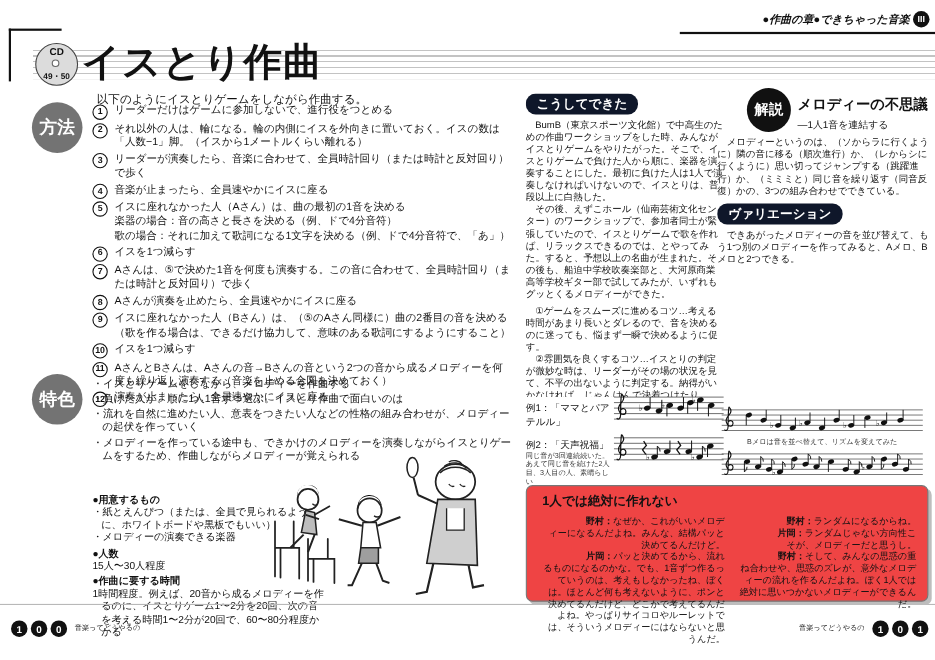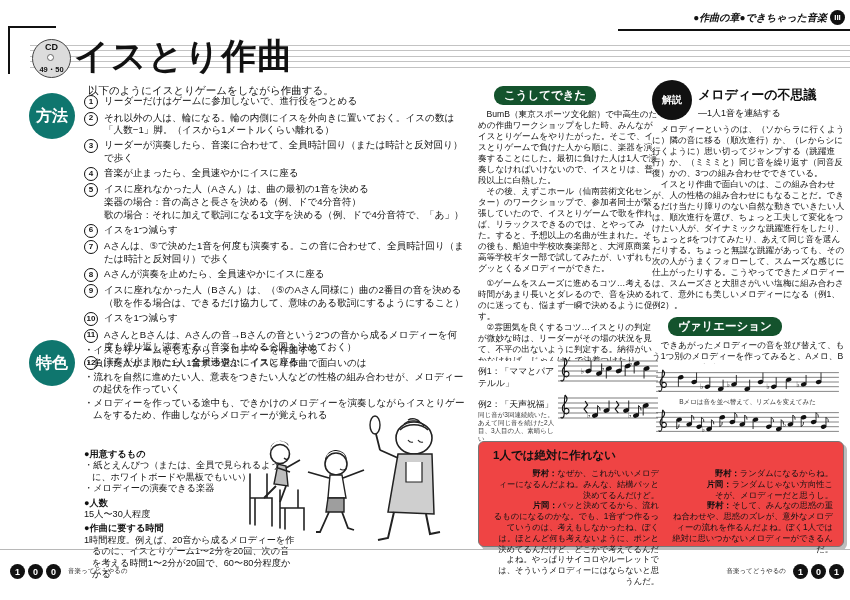--- a/index.html
+++ b/index.html
@@ -14,21 +14,21 @@
   .cd-badge{position:absolute;left:32px;top:39px;width:37px;height:37px;border-radius:50%;
             background:#dcdcdc;border:1.5px solid #444;text-align:center;}
   .cd-badge:before{content:"";position:absolute;left:14px;top:14px;width:7px;height:7px;border-radius:50%;
             background:#fff;border:1px solid #666;box-sizing:border-box;}
   .cd-top{position:absolute;top:2px;left:0;right:0;font-size:9px;font-weight:bold;}
   .cd-bot{position:absolute;bottom:2px;left:0;right:0;font-size:7.5px;font-weight:bold;}
   
   .page-title{position:absolute;left:74px;top:33px;font-size:35px;font-weight:bold;letter-spacing:1px;margin:0;}
   .intro{position:absolute;left:88px;top:84px;font-size:10.5px;}
   
-  .badge-circle{position:absolute;width:46px;height:46px;border-radius:50%;background:#0f766e;color:#fff;
+  .badge-circle{position:absolute;width:46px;height:46px;border-radius:50%;background:#737373;color:#fff;
                 display:flex;align-items:center;justify-content:center;font-weight:bold;font-size:16px;}
   .b-method{left:29px;top:93px;}
   .b-feature{left:29px;top:340px;}
   
   #method-steps{position:absolute;left:84px;top:95px;width:382px;font-size:9.6px;line-height:12.6px;}
   .step{display:flex;margin-bottom:2.5px;}
   .cnum{flex:0 0 12px;height:12px;border:1px solid #111;border-radius:50%;font-size:8px;font-weight:bold;
         display:flex;align-items:center;justify-content:center;margin:0 6px 0 0;}
   .stext{white-space:pre-line;}
   
@@ -47,29 +47,29 @@
   .pg-digit{width:15px;height:15px;border-radius:50%;background:#111;color:#fff;font-size:9px;font-weight:bold;
             display:flex;align-items:center;justify-content:center;}
   .pg-label{font-size:6.5px;color:#222;margin:0 4px;}
   
   .chapter-header{position:absolute;right:5px;top:10px;display:flex;align-items:center;gap:3px;}
   .chapter-label{font-size:10px;font-weight:bold;font-style:italic;}
   .vol-badge{width:15px;height:15px;border-radius:50%;background:#111;color:#fff;font-size:8px;font-weight:bold;
              display:flex;align-items:center;justify-content:center;}
   .header-rule{position:absolute;left:618px;top:29px;right:0;height:2px;background:#111;}
   
-  .badge-pill{display:inline-block;background:#14532d;color:#fff;border-radius:9px;padding:2px 10px;
-              font-weight:bold;font-size:11.5px;margin-left:16px;}
+  .badge-pill{display:inline-block;background:#0f172a;color:#fff;border-radius:9px;padding:2px 10px;
+              font-weight:bold;font-size:11.5px;}
   #colA{position:absolute;left:478px;top:85px;width:181px;height:276px;overflow:hidden;}
   #colB{position:absolute;left:652px;top:80px;width:194px;height:284px;overflow:hidden;}
   .body{font-size:8.6px;line-height:11px;margin:4px 0 0 0;}
   .body p{margin:0;text-indent:1em;}
   .kaisetsu-head{display:flex;align-items:flex-start;gap:6px;}
   .badge-circle-sm{flex:0 0 40px;width:40px;height:40px;border-radius:50%;background:#111;color:#fff;
-                   display:flex;align-items:center;justify-content:center;font-weight:bold;font-size:10px;}
+                   display:flex;align-items:center;justify-content:center;font-weight:bold;font-size:13px;margin-left:27px;}
   .k-title{font-size:13px;font-weight:bold;margin-top:6px;}
   .k-sub{font-size:9px;margin-top:3px;}
   .mt6{margin-top:6px;}
   
   .ex-label{position:absolute;font-size:8.8px;}
   #ex1-label{left:478px;top:366px;width:84px;}
   #ex2-label{left:478px;top:399px;width:84px;}
   #ex2-note{position:absolute;left:478px;top:411px;width:82px;font-size:6.5px;line-height:8px;color:#333;}
   .staff{position:absolute;}
   #staff-ex1{left:558px;top:355px;}
@@ -301,21 +301,20 @@
   <div id="colB">
     <div class="kaisetsu-head">
       <span class="badge-circle-sm">解説</span>
       <span>
         <div class="k-title">メロディーの不思議</div>
         <div class="k-sub">―1人1音を連結する</div>
       </span>
     </div>
     <div class="body">
       <p>メロディーというのは、（ソからラに行くように）隣の音に移る（順次進行）か、（レからシに行くように）思い切ってジャンプする（跳躍進行）か、（ミミミと）同じ音を繰り返す（同音反復）かの、3つの組み合わせでできている。</p>
-      <p>イスとり作曲で面白いのは、この組み合わせが、人の性格の組み合わせにもなることだ。できるだけ当たり障りのない自然な動きでいきたい人は、順次進行を選び、ちょっと工夫して変化をつけたい人が、ダイナミックな跳躍進行をしたり、ちょっと♯をつけてみたり、あえて同じ音を選んだりする。ちょっと無謀な跳躍があっても、その次の人がうまくフォローして、スムーズな感じに仕上がったりする。こうやってできたメロディーは、スムーズさと大胆さがいい塩梅に組み合わされて、意外にも美しいメロディーになる（例1、例2）。</p>
     </div>
     <span class="badge-pill mt6" style="display:inline-block">ヴァリエーション</span>
     <div class="body">
       <p>できあがったメロディーの音を並び替えて、もう1つ別のメロディーを作ってみると、Aメロ、Bメロと2つできる。</p>
     </div>
   </div>
 
   <svg id="staff-amelo" class="staff" width="195" height="30" viewBox="0 0 195 32">
       <line x1="0" y1="6" x2="195" y2="6" stroke="#444" stroke-width="0.7"></line>
       <line x1="0" y1="11" x2="195" y2="11" stroke="#444" stroke-width="0.7"></line>

